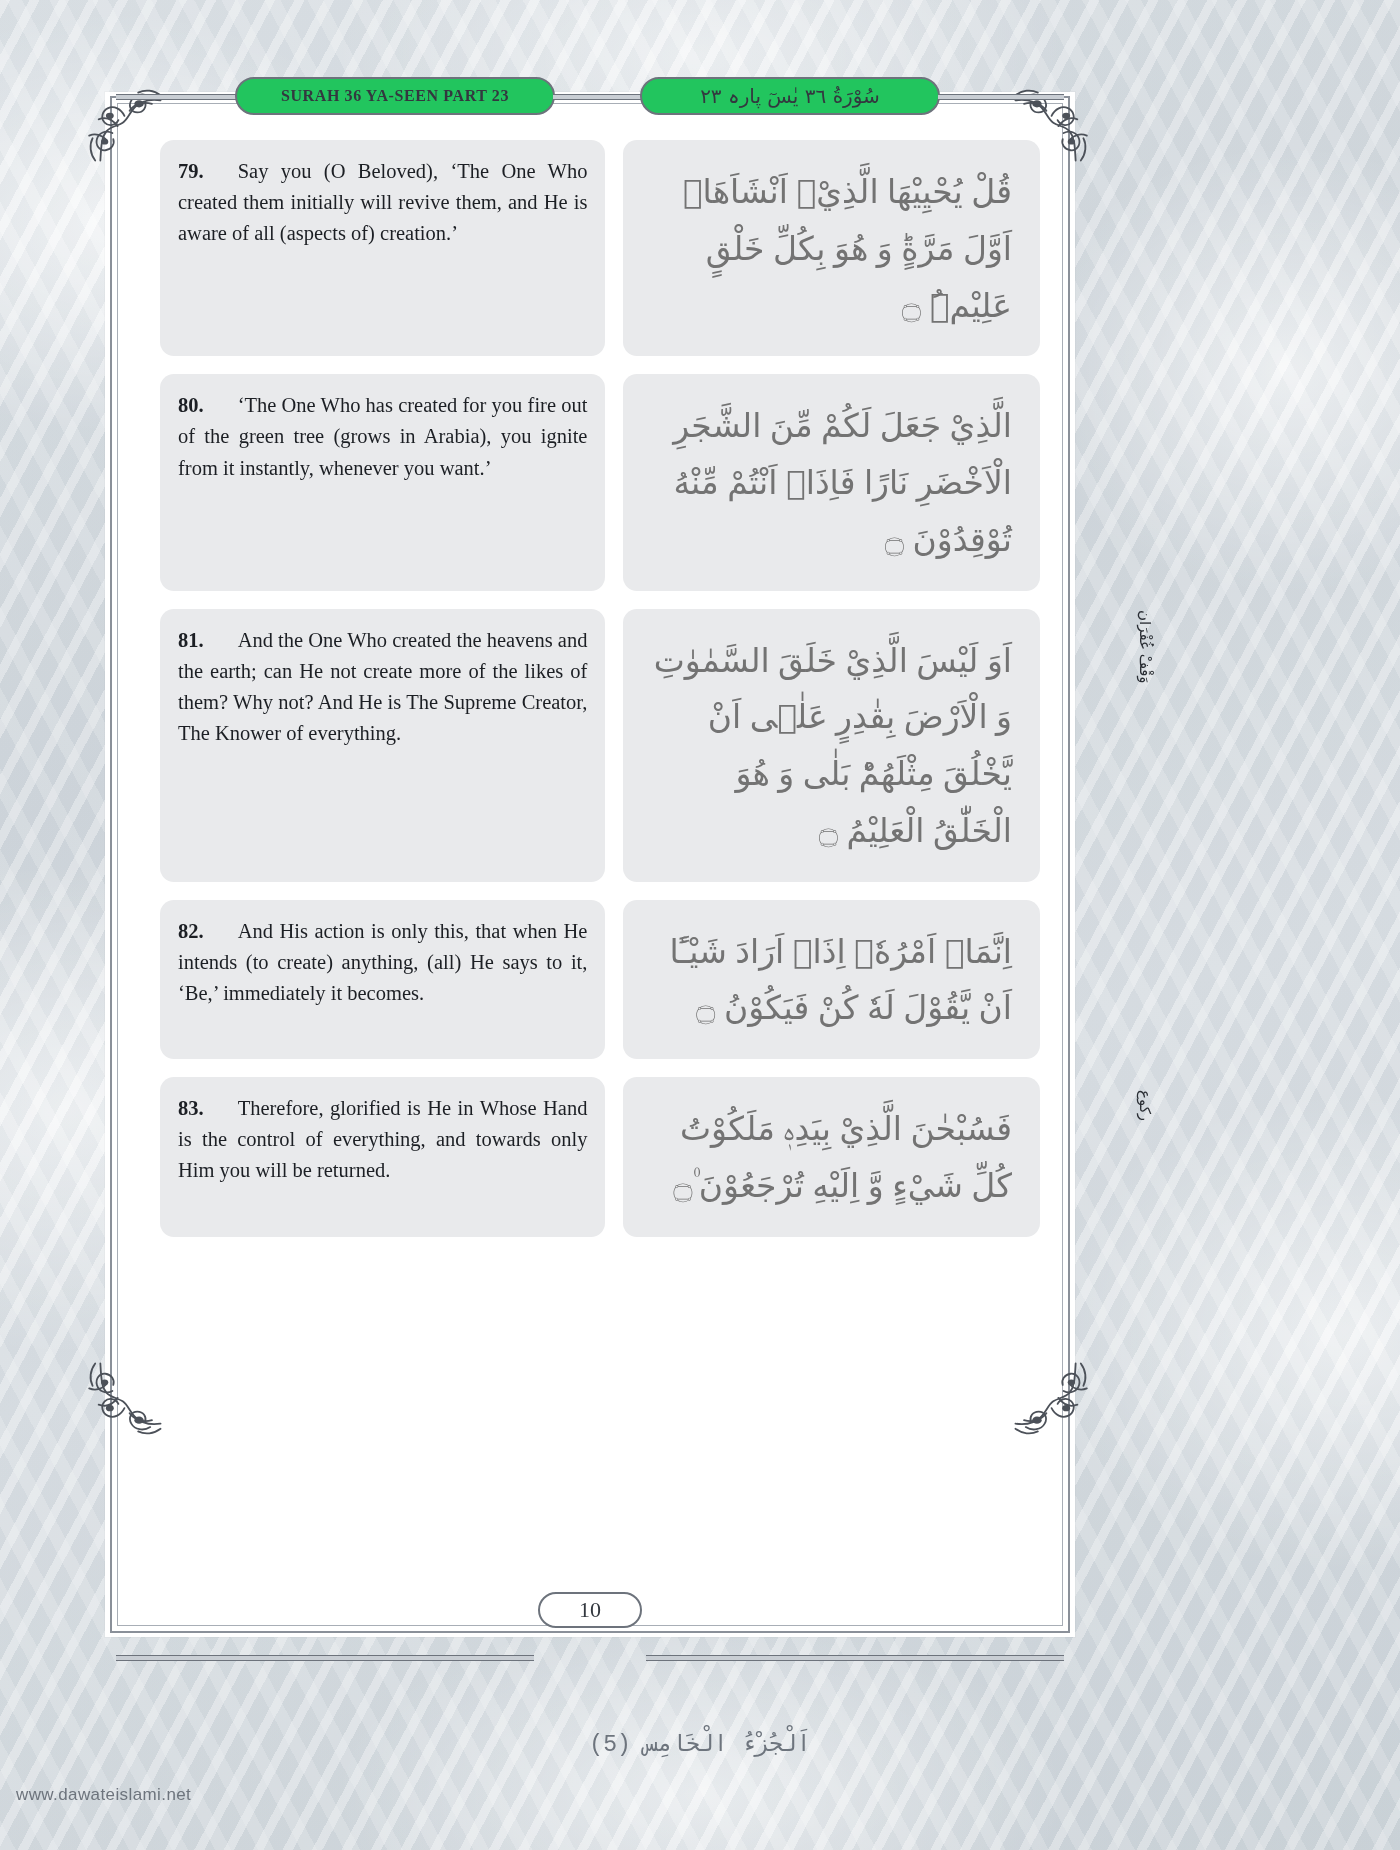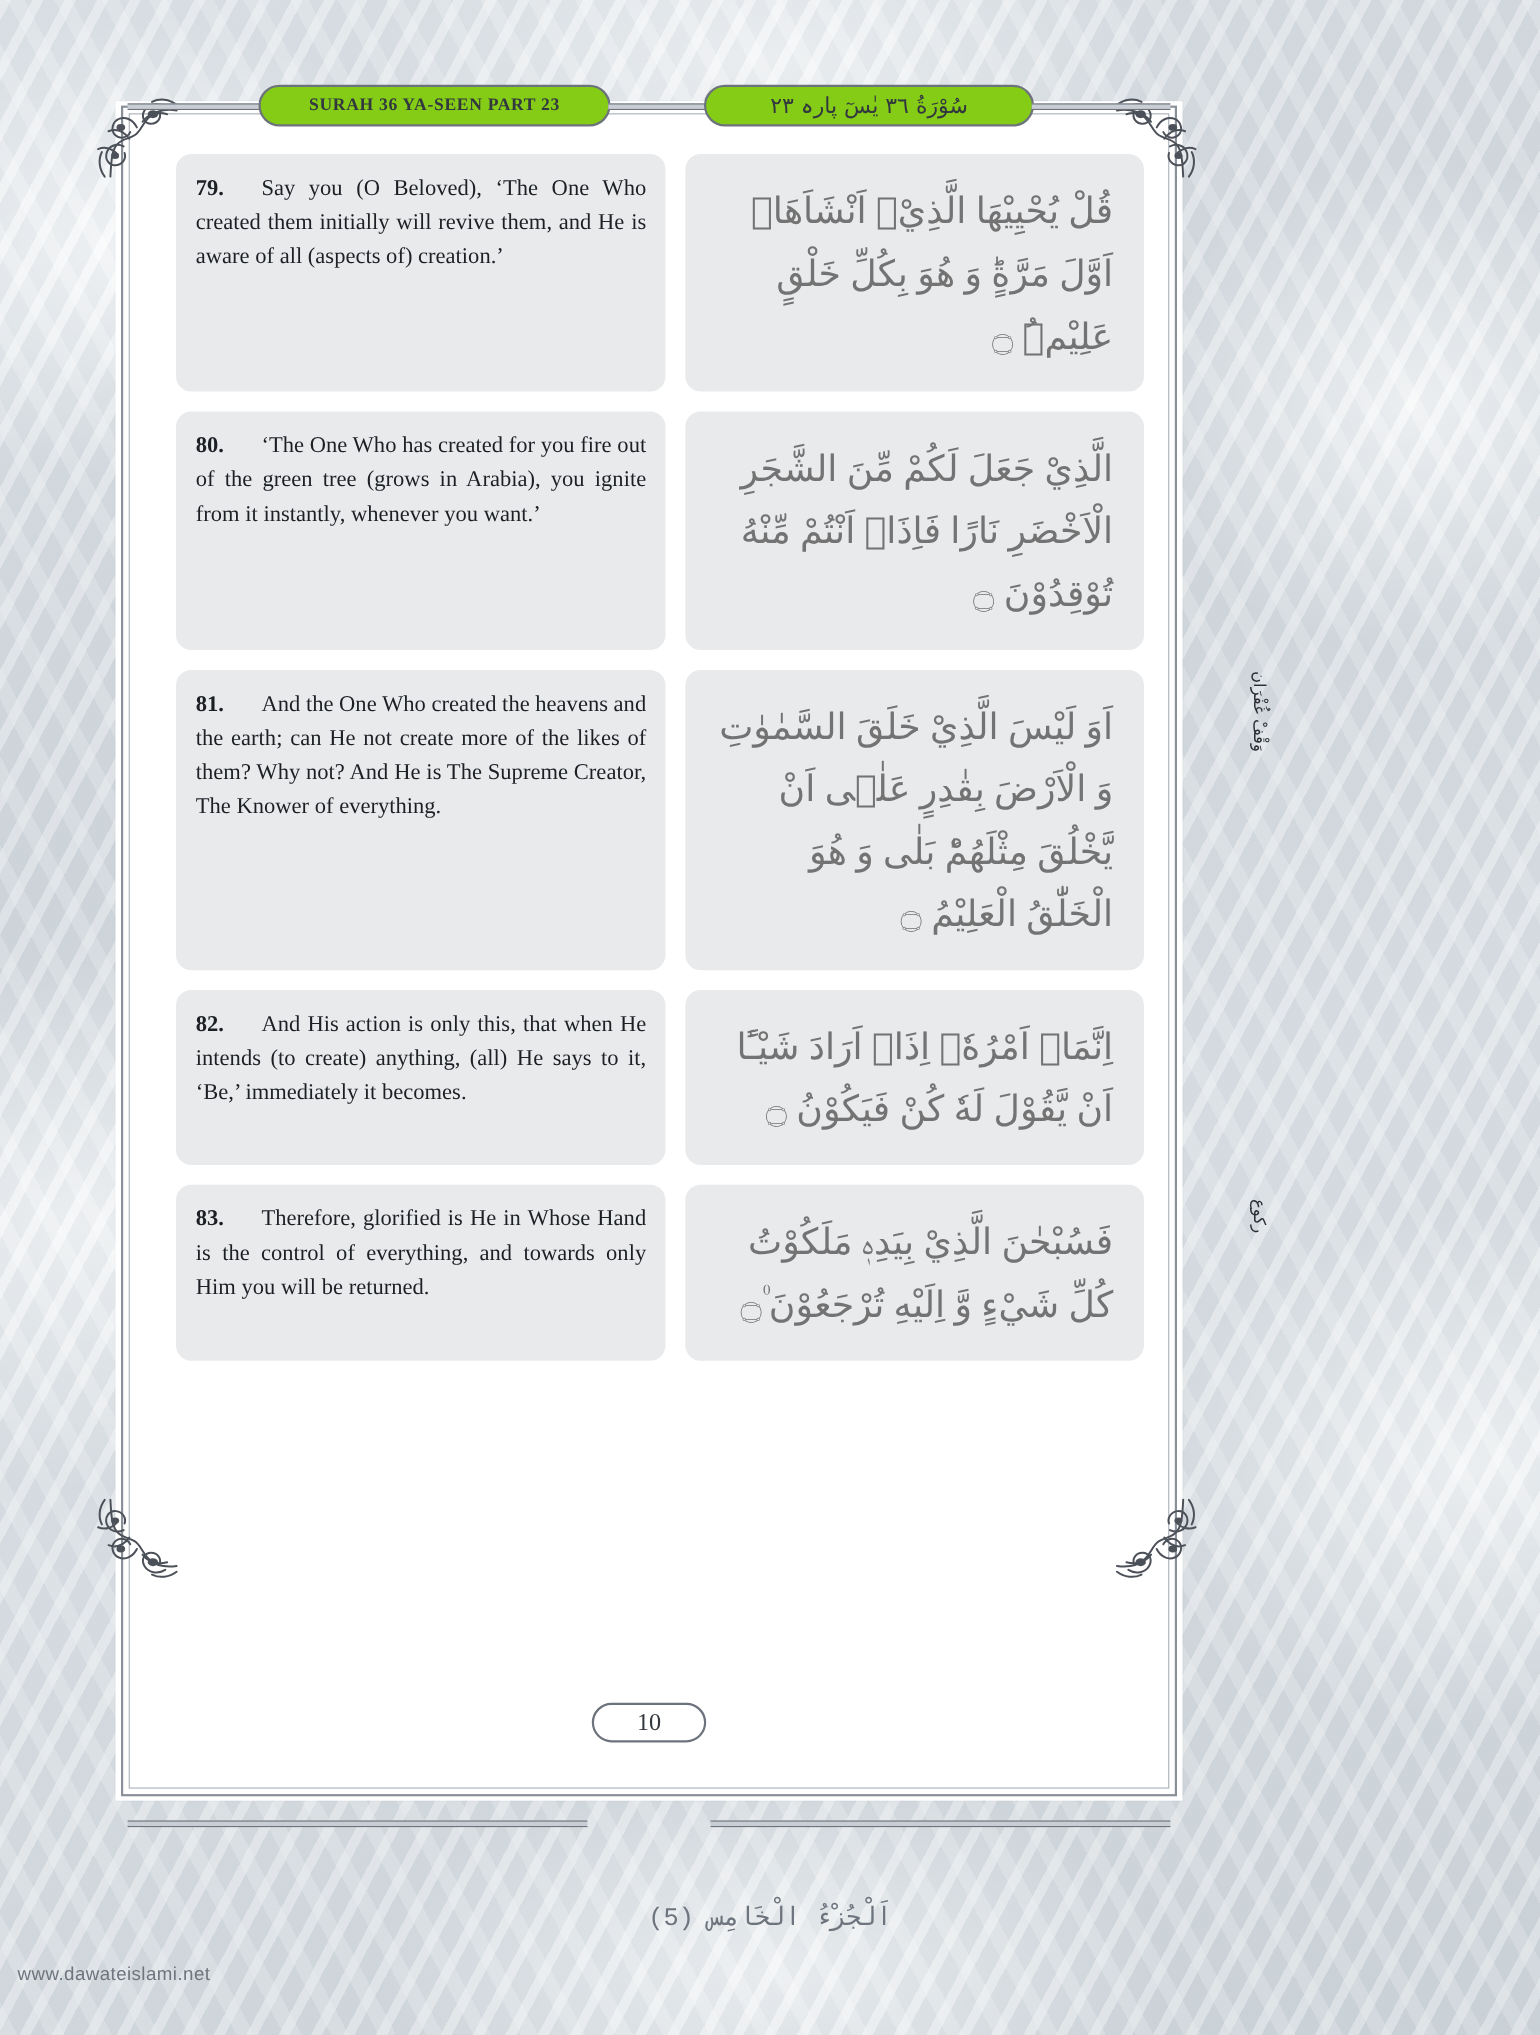--- a/index.html
+++ b/index.html
@@ -91,21 +91,21 @@
     top: 77px;
     width: 960px;
     height: 42px;
   }
   .banner {
     position: absolute;
     top: 0;
     height: 38px;
     border: 2px solid #6d737c;
     border-radius: 19px;
-    background: #84cc16;
+    background: #22c55e;
     display: flex;
     align-items: center;
     justify-content: center;
     box-sizing: border-box;
   }
   .banner-left  { left: 125px;  width: 320px; }
   .banner-right { left: 530px;  width: 300px; }
   .banner-left .banner-text {
     font-family: "Liberation Serif", serif;
     font-size: 16px;
@@ -210,21 +210,21 @@
     border-top: 1px solid #6d737c;
     border-bottom: 1px solid #6d737c;
     background: #c9ced4;
   }
   .footer-rule-left  { left: 116px; width: 418px; }
   .footer-rule-right { left: 646px; width: 418px; }
 
   .page-num {
     position: absolute;
     left: 538px;
-    top: 1548px;
+    top: 1592px;
     width: 104px;
     height: 36px;
     border: 2px solid #6d737c;
     border-radius: 18px;
     background: #ffffff;
     display: flex;
     align-items: center;
     justify-content: center;
     box-sizing: border-box;
     font-family: "Liberation Serif", serif;

